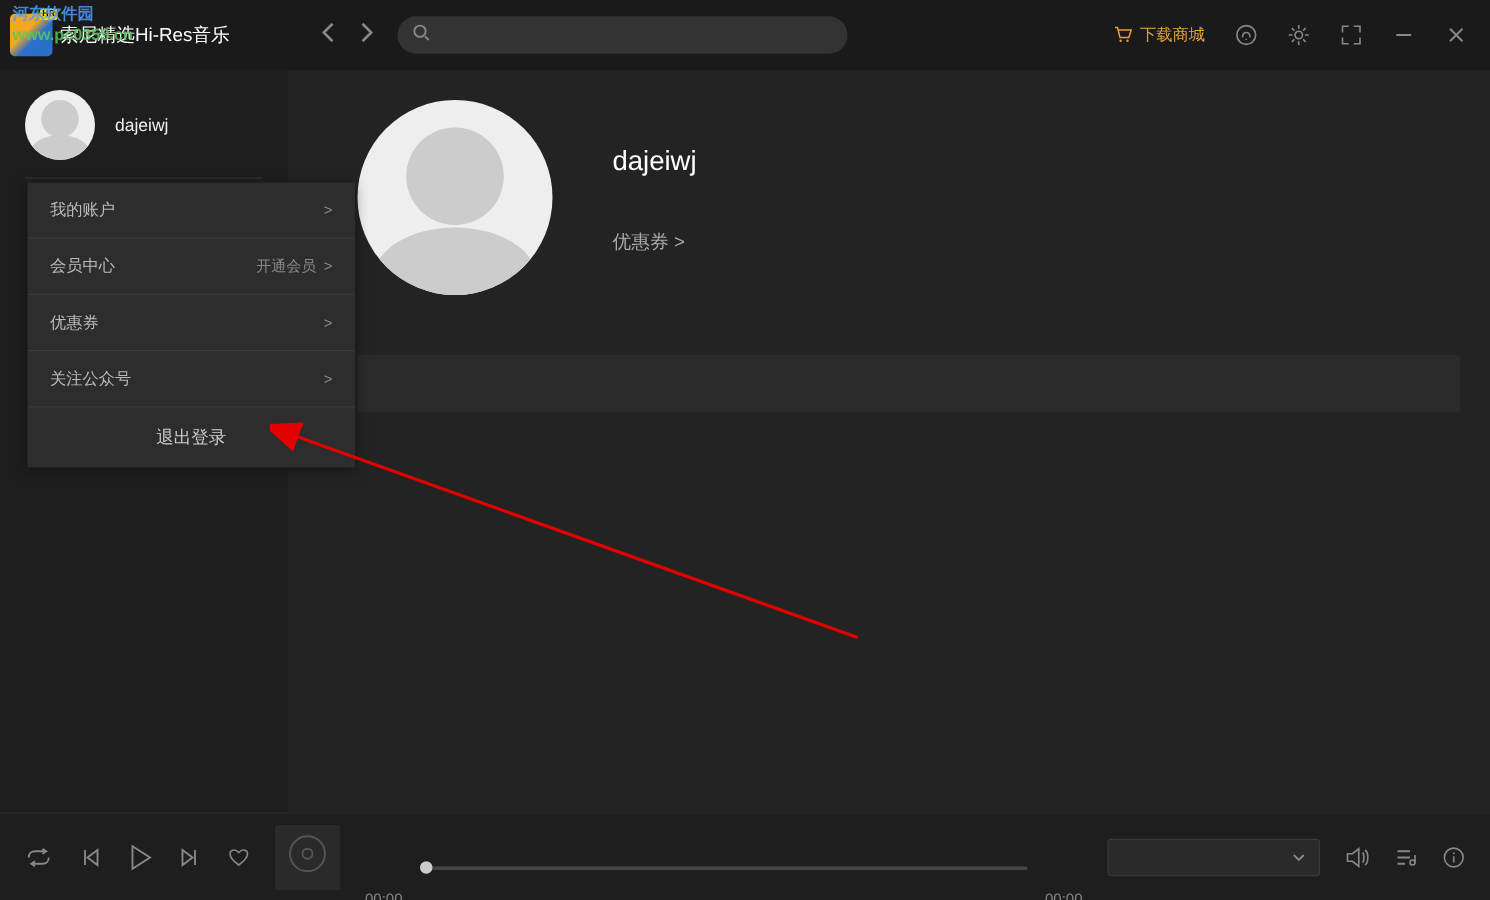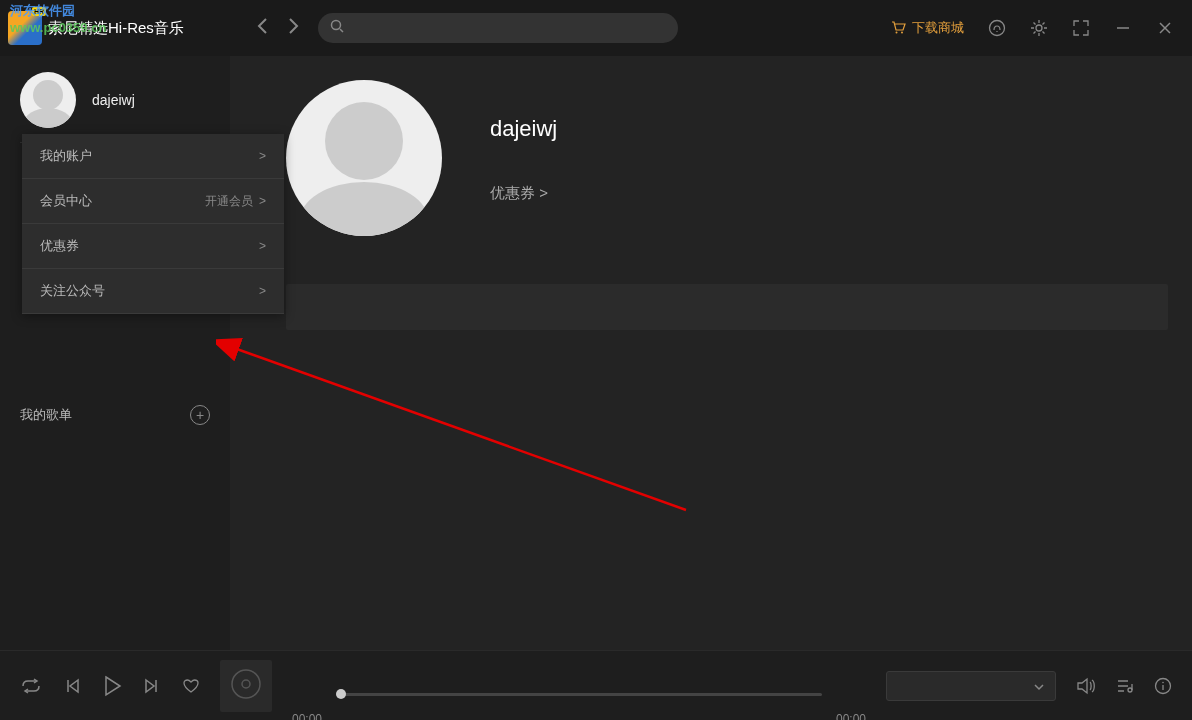--- a/index.html
+++ b/index.html
@@ -29,21 +29,21 @@
 
 .sidebar { width: 230px; background: #1e1e1e; padding-top: 10px; position: relative; }
 .user-row { display: flex; align-items: center; gap: 16px; padding: 6px 20px 14px 20px; }
 .avatar-sm { width: 56px; height: 56px; border-radius: 50%; background: #eee; display: flex; align-items: center; justify-content: center; position: relative; overflow: hidden; }
 .avatar-sm::after { content:""; width: 30px; height: 30px; border-radius: 50%; background:#ccc; position:absolute; top:8px; }
 .avatar-sm::before { content:""; width: 48px; height: 30px; border-radius: 50% 50% 0 0; background:#ccc; position:absolute; bottom:-10px; }
 .username-sm { color: #eee; font-size: 14px; }
 .divider { height: 1px; background: #333; margin: 0 20px 10px 20px; }
 
 
-.dropdown { position: absolute; top: 134px; left: 22px; width: 262px; background: #2d2d2d; z-index: 100; box-shadow: 0 2px 10px rgba(0,0,0,0.4); }
+.dropdown { position: absolute; top: 146px; left: 22px; width: 262px; background: #2d2d2d; z-index: 100; box-shadow: 0 2px 10px rgba(0,0,0,0.4); }
 .dd-item { height: 45px; display: flex; align-items: center; justify-content: space-between; padding: 0 18px; color: #bbb; font-size: 13px; border-bottom: 1px solid #3a3a3a; cursor: pointer; }
 .dd-right { color: #888; font-size: 12px; display: flex; align-items: center; gap: 6px; }
 .dd-logout { height: 48px; display: flex; align-items: center; justify-content: center; color: #ccc; font-size: 14px; cursor: pointer; }
 
 .playlist-row { display: flex; align-items: center; justify-content: space-between; padding: 8px 20px; margin-top: 254px; color: #bbb; font-size: 13px; }
 .add-btn { width: 20px; height: 20px; border: 1.5px solid #888; border-radius: 50%; display: flex; align-items: center; justify-content: center; color: #888; font-size: 14px; cursor: pointer; }
 
 
 .main { flex: 1; background: #232323; padding: 24px 24px 0 56px; position: relative; }
 .profile { display: flex; gap: 48px; align-items: flex-start; }
@@ -144,24 +144,20 @@
 
 <div class="body">
 
   <div class="sidebar">
     <div class="user-row">
       <div class="avatar-sm"></div>
       <span class="username-sm">dajeiwj</span>
     </div>
     <div class="divider"></div>
 
-    <div class="playlist-row">
-      <span>我的歌单</span>
-      <span class="add-btn">+</span>
-    </div>
   </div>
 
   <div class="main">
     <div class="profile">
       <div class="avatar-lg"></div>
       <div class="profile-info">
         <div class="username-lg">dajeiwj</div>
         <div class="coupon-link">优惠券 &gt;</div>
       </div>
     </div>
@@ -182,20 +178,21 @@
       </span>
   </div>
   <div class="dd-item">
     <span>优惠券</span>
     <span class="dd-right">&gt;</span>
   </div>
   <div class="dd-item">
     <span>关注公众号</span>
     <span class="dd-right">&gt;</span>
   </div>
+  <div class="dd-logout">退出登录</div>
 </div>
 
 <svg class="arrow-svg" width="500" height="200">
   <defs>
       <marker id="ah" markerWidth="12" markerHeight="10" refX="2" refY="5" orient="auto">
         <polygon points="0,0 12,5 0,10" fill="#e30000"></polygon>
       </marker>
     </defs>
   <line x1="470" y1="180" x2="18" y2="18" stroke="#e30000" stroke-width="2.5" marker-end="url(#ah)"></line>
 </svg>

